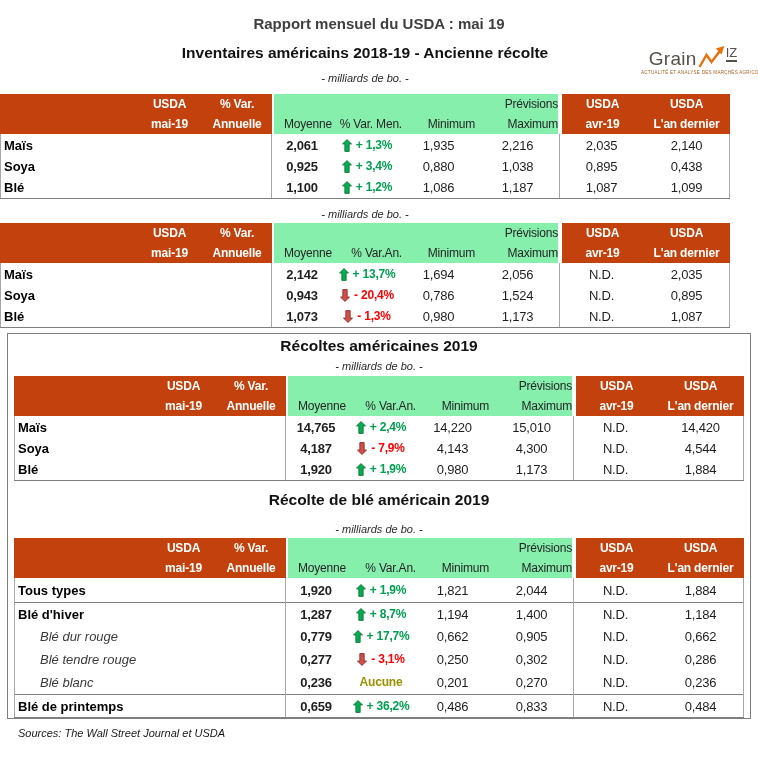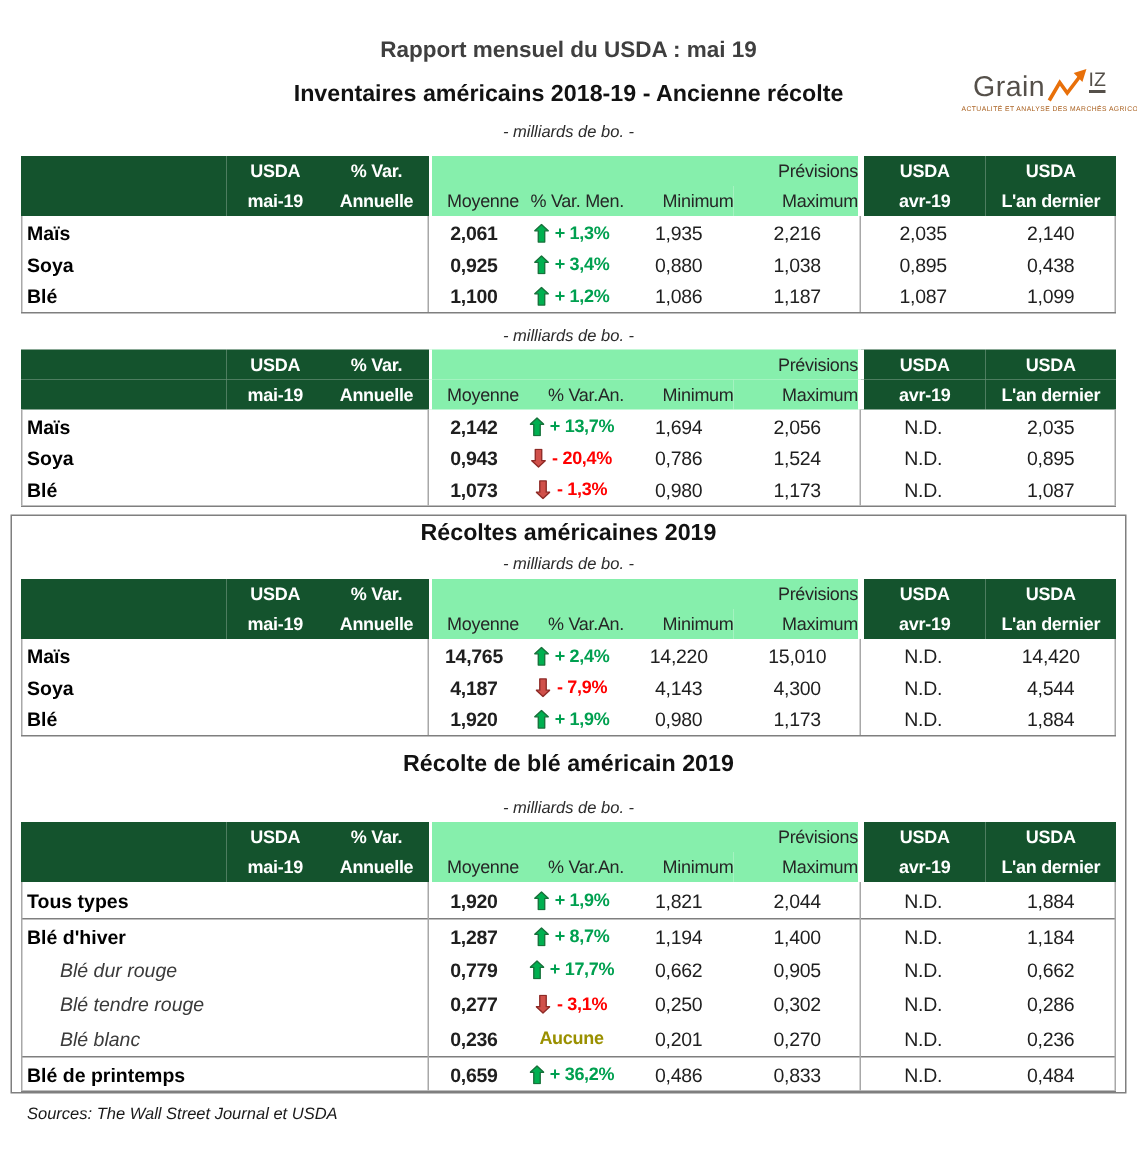--- a/index.html
+++ b/index.html
@@ -1,22 +1,22 @@
 <!DOCTYPE html>
 <html><head>
 <meta charset="utf-8">
 <style>
   * { margin:0; padding:0; box-sizing:border-box; }
   body { background:#ffffff; font-family:"Liberation Sans","DejaVu Sans",sans-serif; }
   .page { position:relative; width:758px; height:768px; background:#fff; overflow:hidden; }
 
-  .report-title { padding-top:25px; text-align:center; font-size:15px; line-height:18px;
+  .report-title { padding-top:15px; text-align:center; font-size:15px; line-height:18px;
                   font-weight:bold; color:#3F3F3F; }
 
-  .tbl-slot { width:730px; margin-left:14px; }
+  .tbl-slot { width:730px; }
   .tbl-title { text-align:center; font-size:15.5px; line-height:18px; font-weight:bold; color:#121212; }
   .tbl-sub   { text-align:center; font-size:11px; line-height:13px; font-style:italic; color:#2B2B2B; }
 
   
   .slot0 .tbl-title { margin-top:11px; }
   .slot0 .tbl-sub   { margin-top:10px; }
   .slot0 .thead     { margin-top:9px; }
   .slot1 .tbl-title { margin-top:3px; }
   .slot1 .tbl-sub   { margin-top:9px; }
   .slot1 .thead     { margin-top:2px; }
@@ -26,21 +26,21 @@
   .slot3 .tbl-title { margin-top:10px; }
   .slot3 .tbl-sub   { margin-top:14px; }
   .slot3 .thead     { margin-top:2px; }
 
   .frame { width:744px; margin:5px 0 0 7px; border:1px solid #7F7F7F; padding:1px 0 0 0; }
   .frame .tbl-slot { margin-left:6px; }
 
   .hrow, .drow { display:grid; grid-template-columns:137px 65px 70px 60px 70px 73px 85px 83px 87px; }
   .hrow { height:20px; line-height:20px; }
   .hc   { font-size:12px; text-align:center; letter-spacing:-0.2px; white-space:nowrap; overflow:hidden; }
-  .or   { background:#14532d; color:#fff; font-weight:bold; }
+  .or   { background:#c2410c; color:#fff; font-weight:bold; }
   .gr   { background:#86efac; color:#262626; font-weight:normal;text-align:right; }
   .prev { grid-column:4 / 8; border-left:2px solid #fff; border-right:2px solid #fff; }
   .gapl { border-left:2px solid #fff; }
   .gapr { border-right:2px solid #fff; }
 
   .tbody { position:relative; border-bottom:1px solid #7F7F7F; padding-top:1px; }
   .vline { position:absolute; top:0; bottom:0; width:1px; background:#A8A8A8; }
   .drow  { height:21px; line-height:21px; }
   .slot3 .drow { height:23px; line-height:23px; }
   .drow.rule { border-top:1px solid #7F7F7F; }

